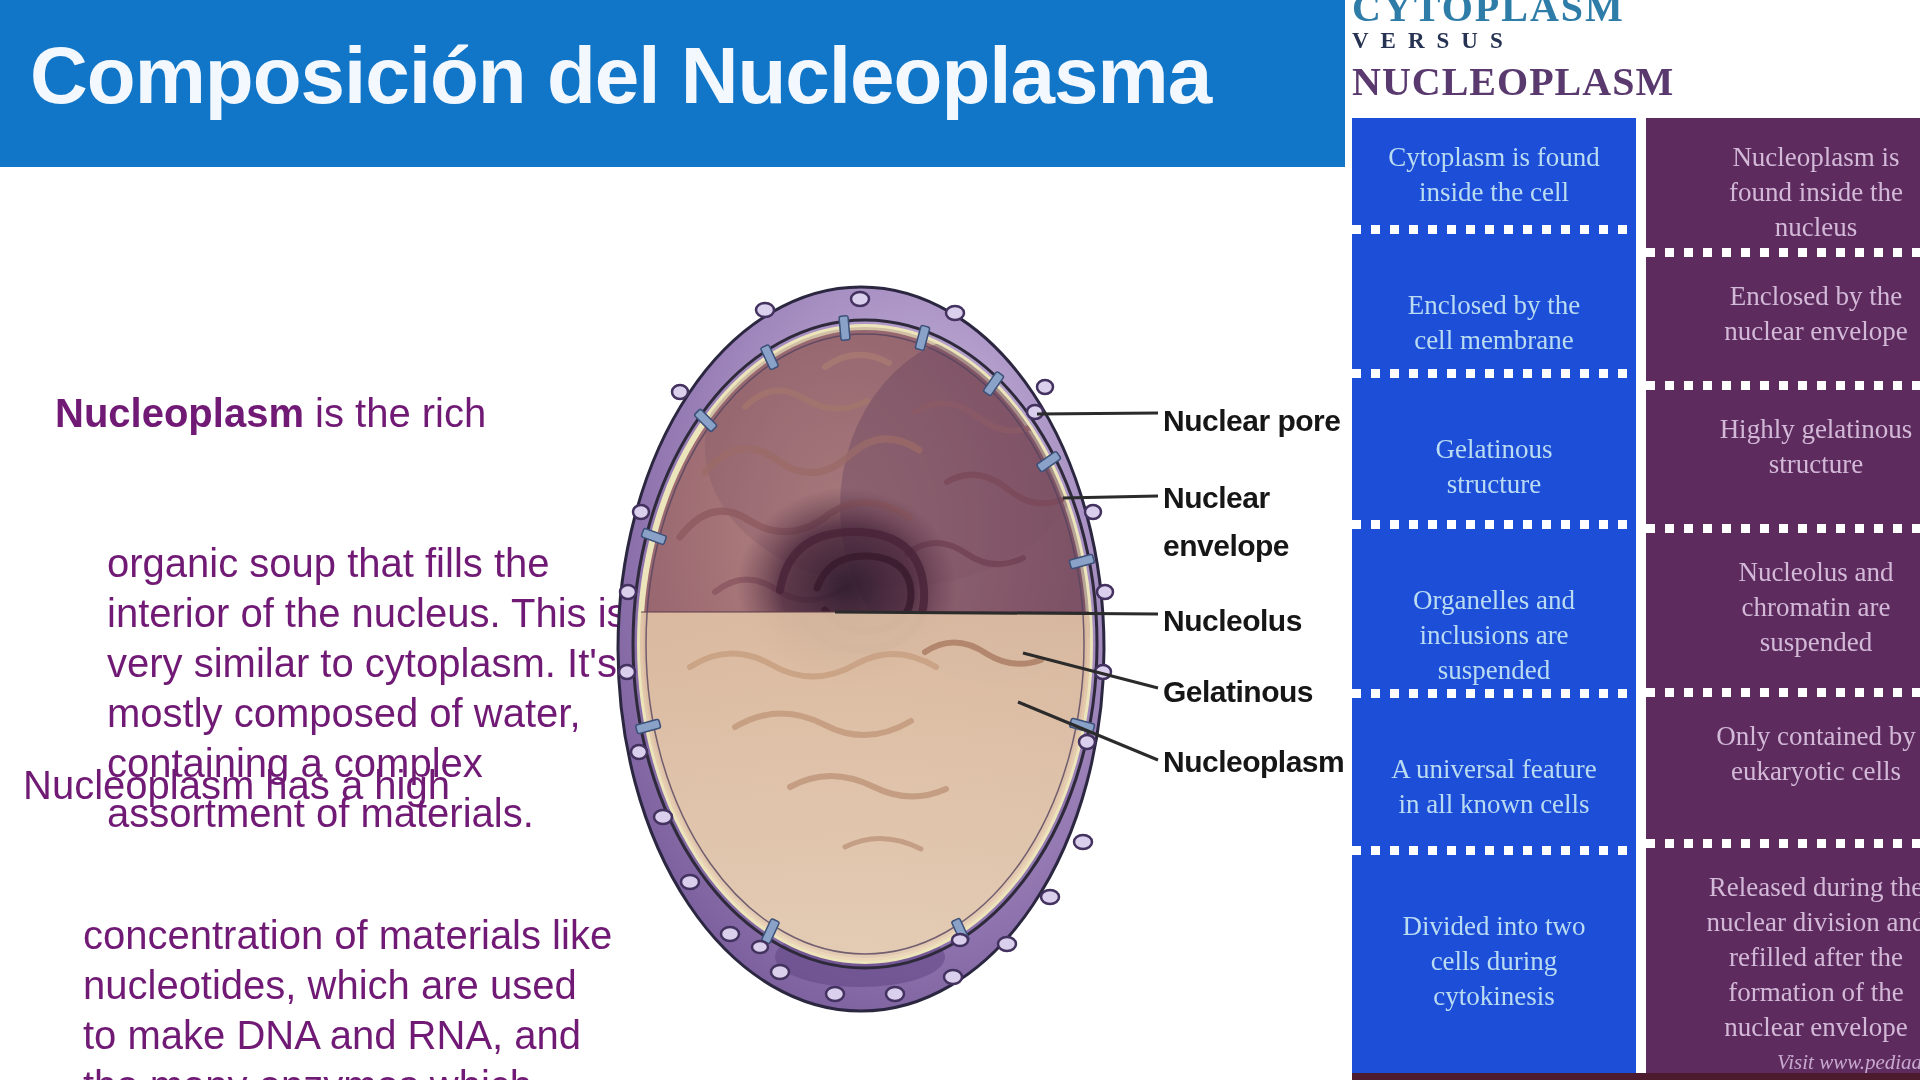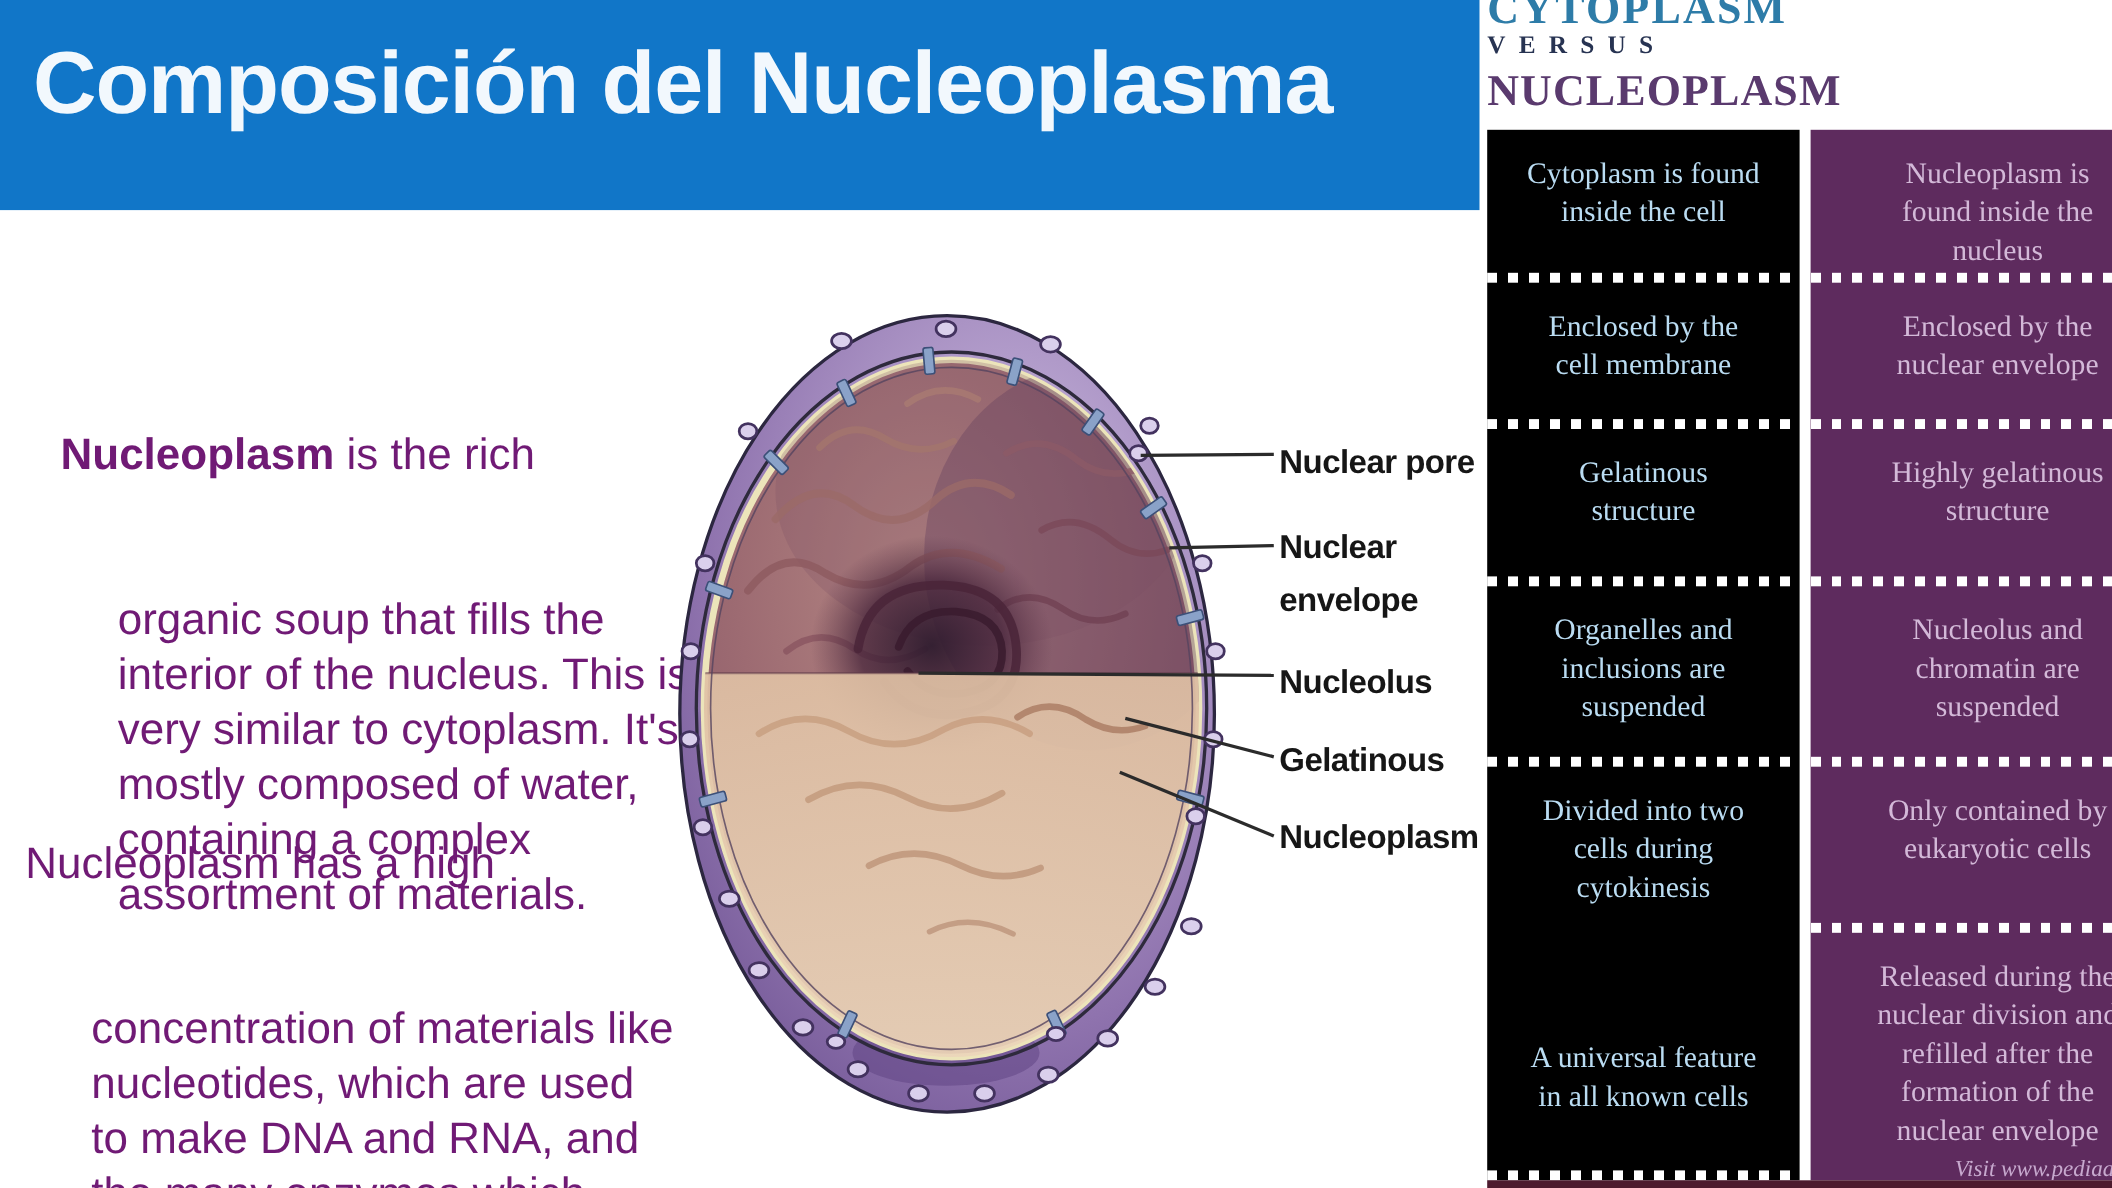--- a/index.html
+++ b/index.html
@@ -1,21 +1,21 @@
 <!DOCTYPE html>
 <html><head>
 <meta charset="utf-8">
 <style>
   * { margin:0; padding:0; box-sizing:border-box; }
   html,body { width:1920px; height:1080px; overflow:hidden; background:#ffffff;
               font-family:"Liberation Sans", sans-serif; }
   #page { position:relative; width:1920px; height:1080px; background:#ffffff; overflow:hidden; }
 
   
-  .banner { position:absolute; left:0; top:0; width:1345px; height:191px; background:#1176c8; }
+  .banner { position:absolute; left:0; top:0; width:1345px; height:167px; background:#1176c8; }
   .banner h1 { position:absolute; left:30px; top:30px; width:1300px;
                font-size:80px; font-weight:700; letter-spacing:-1px; color:#f2f8fd;
                font-family:"Liberation Sans", sans-serif; white-space:pre; }
 
   
   .para { position:absolute; color:#701a75; font-size:40px; line-height:50px; white-space:pre; }
   .para .lead b { font-weight:700; }
   .p1 { left:55px; top:288px; }
   .p1 .rest { margin-left:52px; }
   .p2 { left:23px; top:660px; }
@@ -35,21 +35,21 @@
   .panel-header { position:absolute; left:1352px; top:0; width:568px; height:118px; text-align:left;
                   font-family:"Liberation Serif", serif; }
   .ph-top { position:absolute; left:0; right:0; top:-16px; font-size:40px; font-weight:700;
             letter-spacing:2px; color:#2e7ca8; }
   .ph-mid { position:absolute; left:0; right:0; top:28px; font-size:23px; font-weight:700;
             letter-spacing:12px; color:#273352; }
   .ph-bottom { position:absolute; left:0; right:0; top:58px; font-size:40px; font-weight:700;
                letter-spacing:1px; color:#5a3a6e; }
 
   .col { position:absolute; top:118px; height:955px; display:flex; flex-direction:column; }
-  .col-cyto { left:1352px; width:284px; background:#000000; }
+  .col-cyto { left:1352px; width:284px; background:#1d4ed8;gap:32px; }
   .col-nucl { left:1646px; width:340px; background:#5e2b5e; }
   .cell { position:relative; width:100%; text-align:center; padding-top:22px;
           font-family:"Liberation Serif", serif; font-size:27px; line-height:35px; white-space:pre; }
   .col-cyto .cell { color:#badcf2; }
   .col-nucl .cell { color:#d3b9d8; }
   .cell.dotted::after { content:""; position:absolute; left:0; right:0; bottom:0; height:9px;
           background:repeating-linear-gradient(90deg,#ffffff 0 9px, transparent 9px 19px); }
   .h0{height:139px}.h1{height:133px}.h2{height:143px}.h3{height:164px}.h4{height:151px}.h5{height:225px}
 
   .panel-footer { position:absolute; left:1777px; top:1050px; white-space:nowrap;
@@ -229,25 +229,25 @@
   <div class="col col-cyto">
     <div class="cell dotted h0">Cytoplasm is found
 inside the cell</div>
     <div class="cell dotted h1">Enclosed by the
 cell membrane</div>
     <div class="cell dotted h2">Gelatinous
 structure</div>
     <div class="cell dotted h3">Organelles and
 inclusions are
 suspended</div>
+    <div class="cell dotted h4">A universal feature
+in all known cells</div>
     <div class="cell h5">Divided into two
 cells during
 cytokinesis</div>
-    <div class="cell dotted h4">A universal feature
-in all known cells</div>
   </div>
 
   <div class="col col-nucl">
     <div class="cell dotted h0">Nucleoplasm is
 found inside the
 nucleus</div>
     <div class="cell dotted h1">Enclosed by the
 nuclear envelope</div>
     <div class="cell dotted h2">Highly gelatinous
 structure</div>

